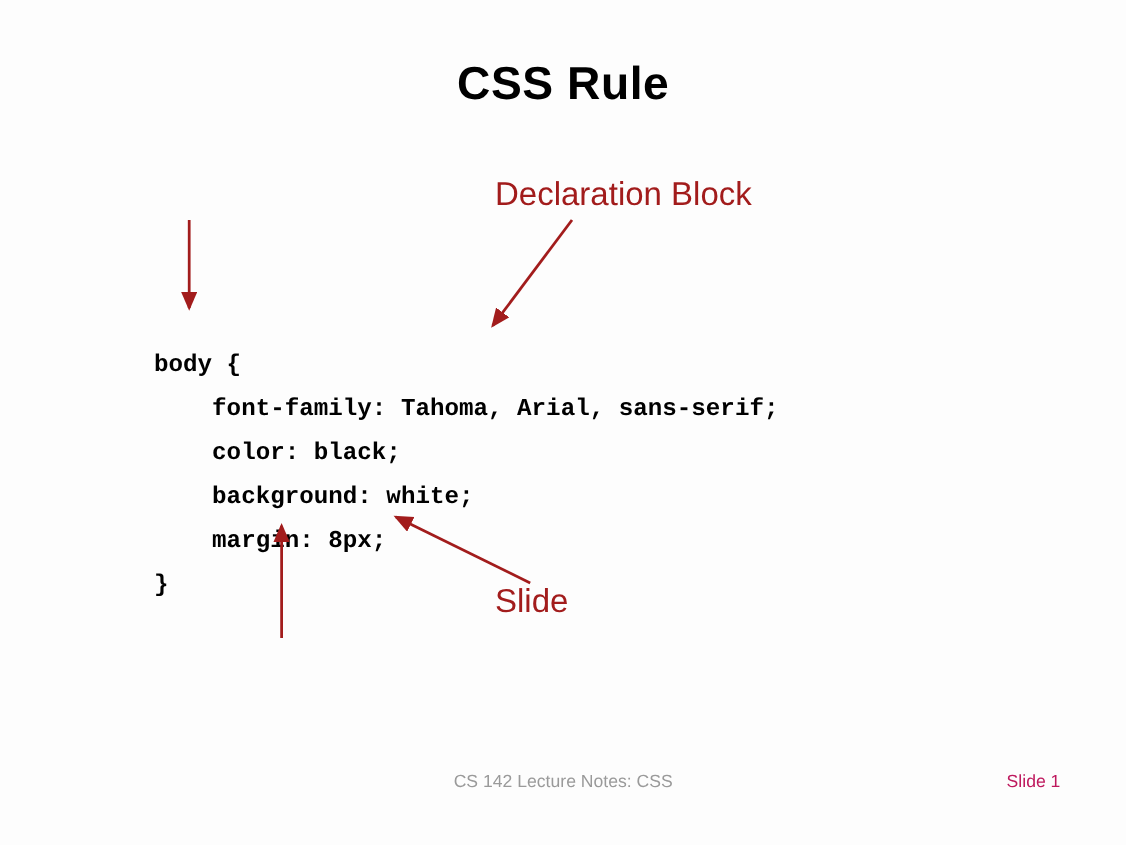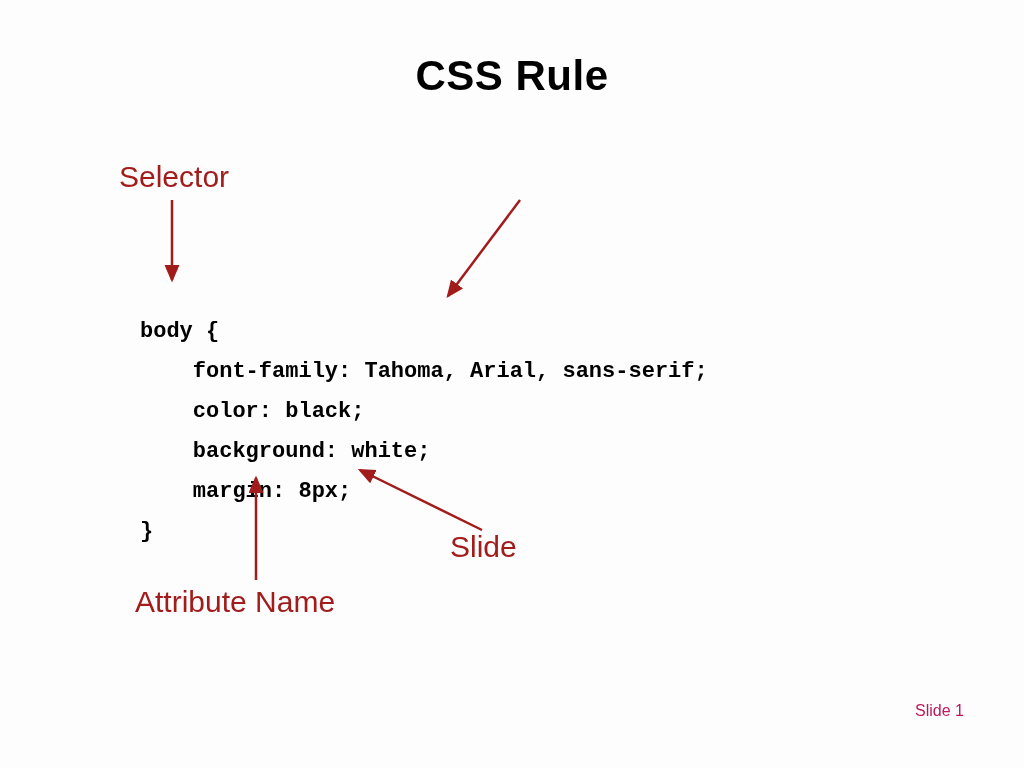--- a/index.html
+++ b/index.html
@@ -70,23 +70,22 @@
     pointer-events: none;
   }
 </style>
 </head>
 <body>
 
 <div class="slide">
 
   <div class="title">CSS Rule</div>
 
-  <div class="label" style="left:119px; top:160px;">Selector</div>
+  <div class="label" style="left:450px; top:160px;">Declaration Block</div>
   <div class="label" style="left:450px; top:530px;">Slide</div>
-  <div class="label" style="left:135px; top:585px;">Attribute Name</div>
 
   <pre class="code">body {
     font-family: Tahoma, Arial, sans-serif;
     color: black;
     background: white;
     margin: 8px;
 }</pre>
 
   <svg class="arrows">
     <defs>
@@ -97,15 +96,16 @@
 
     <line x1="172" y1="200" x2="172" y2="280" stroke="#a21c1c" stroke-width="2.5" marker-end="url(#arrowhead)"></line>
 
     <line x1="520" y1="200" x2="448" y2="296" stroke="#a21c1c" stroke-width="2.5" marker-end="url(#arrowhead)"></line>
 
     <line x1="482" y1="530" x2="360" y2="470" stroke="#a21c1c" stroke-width="2.5" marker-end="url(#arrowhead)"></line>
 
     <line x1="256" y1="580" x2="256" y2="478" stroke="#a21c1c" stroke-width="2.5" marker-end="url(#arrowhead)"></line>
   </svg>
 
+  <div class="footer-left">CS 142 Lecture Notes: CSS</div>
   <div class="footer-right">Slide 1</div>
 
 </div>
 
 </body></html>

